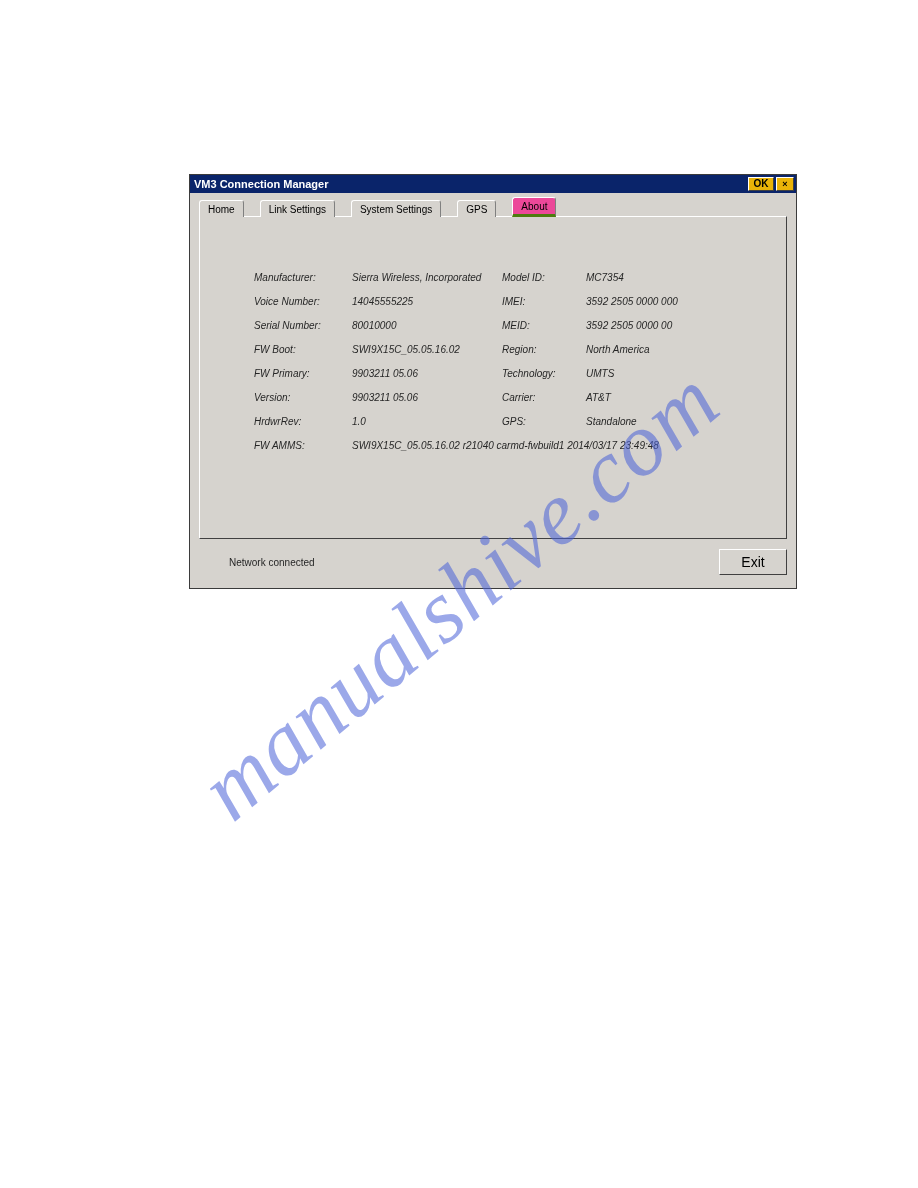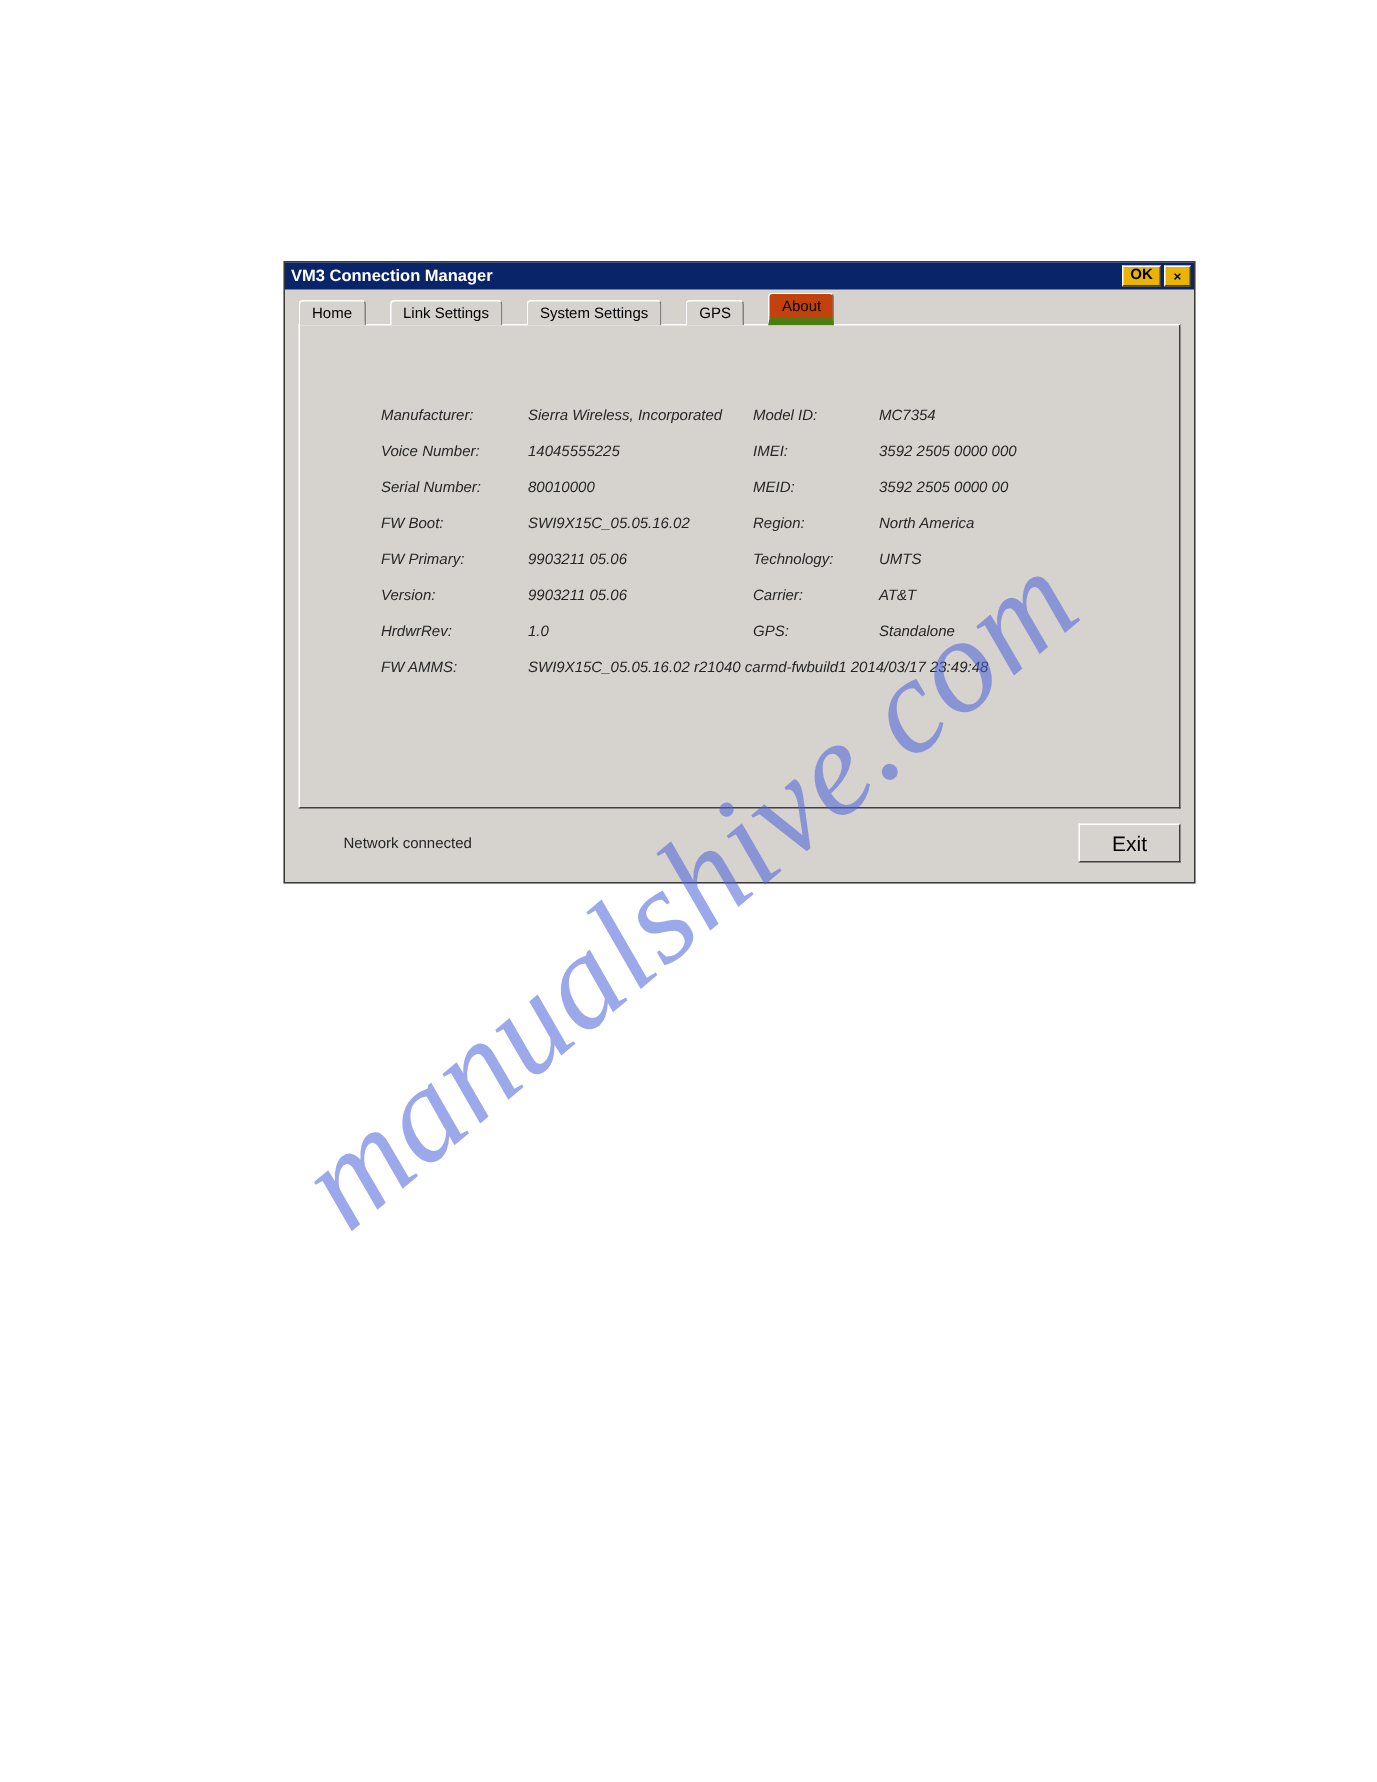--- a/index.html
+++ b/index.html
@@ -82,24 +82,24 @@
     border-left-color: #fff;
     background: #d6d3ce;
     font-size: 10px;
     margin-right: 0px;
     border-radius: 3px 3px 0 0;
     cursor: pointer;
     position: relative;
     top: 1px;
   }
   .tab.active {
-    background: #c2410c;
+    background: #ec4899;
     top: 1px;
     z-index: 3;
-    border-bottom: 5px solid #4d7c0f;
+    border-bottom: 3px solid #4d7c0f;
   }
   .tab-panel {
     position: absolute;
     left: 6px;
     right: 6px;
     top: 20px;
     bottom: 46px;
     border: 1px solid #fff;
     border-right-color: #404040;
     border-bottom-color: #404040;

